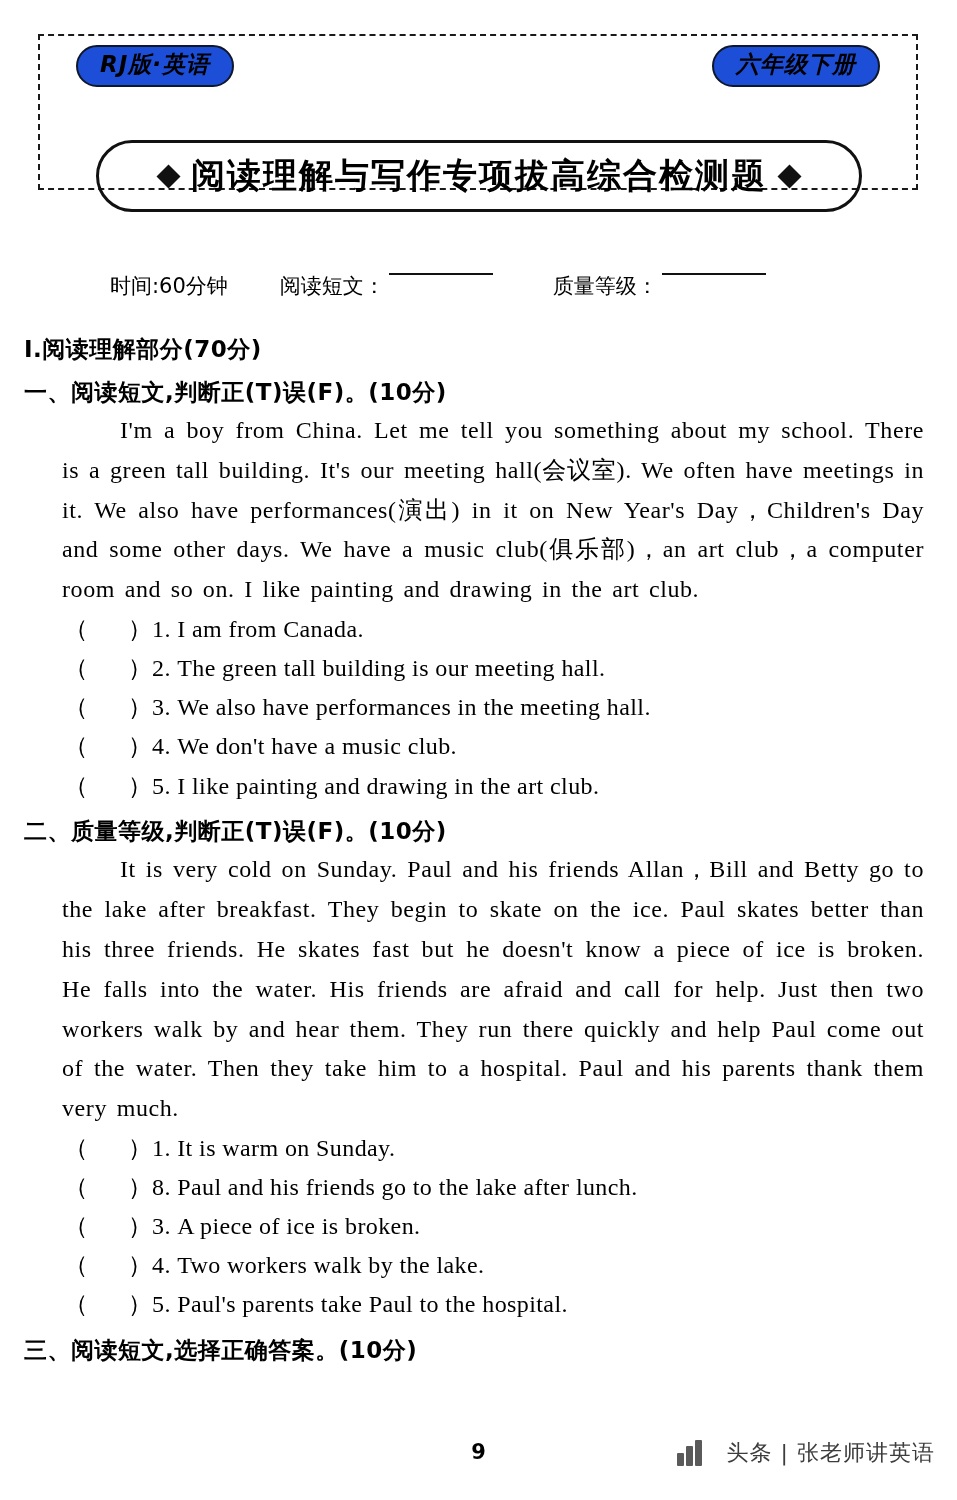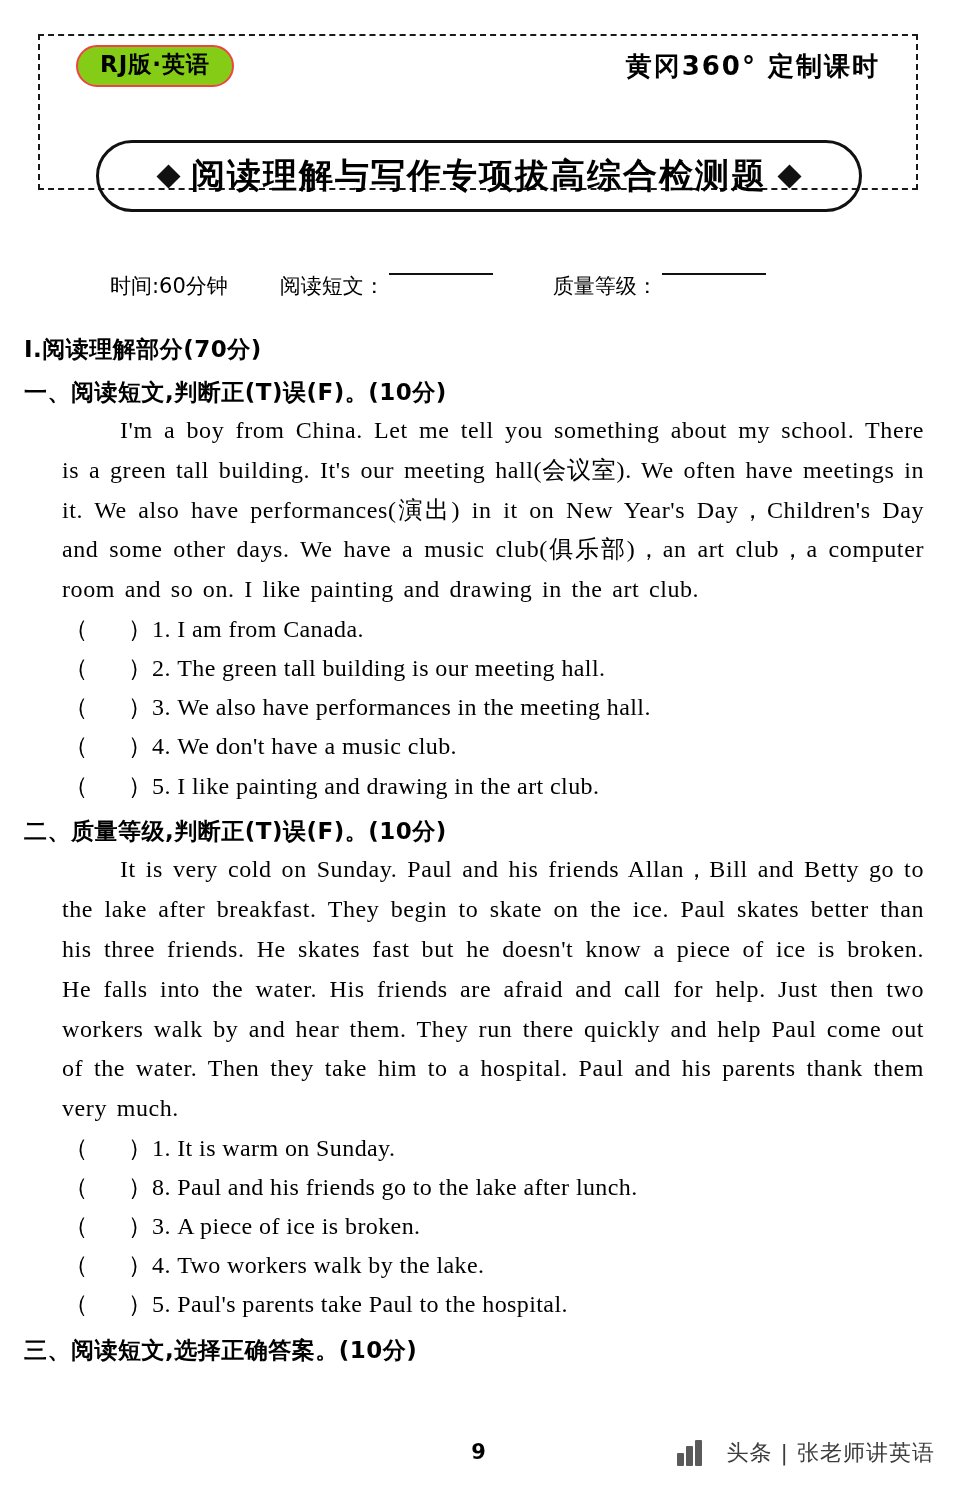--- a/index.html
+++ b/index.html
@@ -38,30 +38,31 @@
     top: 40px;
     width: 880px;
     height: 52px;
     display: flex;
     align-items: center;
     justify-content: space-between;
     padding: 0 38px;
     box-sizing: border-box;
   }
   .pill {
-    background: #84cc16;
-    border: 2px solid #ef4444;
+    background: #1d4ed8;
+    border: 2px solid #0f172a;
     border-radius: 22px;
     padding: 5px 22px 7px 22px;
     font-family: "DejaVu Sans", sans-serif;
     font-weight: bold;
     font-size: 23px;
     letter-spacing: 1px;
     line-height: 1.1;
     white-space: nowrap;
+    font-style: italic;
   }
   .header-center {
     font-family: "DejaVu Sans", sans-serif;
     font-weight: bold;
     font-size: 26px;
     letter-spacing: 2px;
     white-space: nowrap;
   }
 
   
@@ -205,21 +206,21 @@
 </style>
 </head>
 <body>
 
 <div class="page">
 
   <div class="header-box"></div>
 
   <div class="header-row">
     <div class="pill">RJ版·英语</div>
-    <div class="header-center">黄冈360° 定制课时</div>
+    <div class="pill">六年级下册</div>
   </div>
 
   <div class="title-capsule">
     <span class="diamond"></span>
     <span class="title-text">阅读理解与写作专项拔高综合检测题</span>
     <span class="diamond"></span>
   </div>
 
   <div class="info-line">
     <span class="info-item">时间:60分钟</span>

